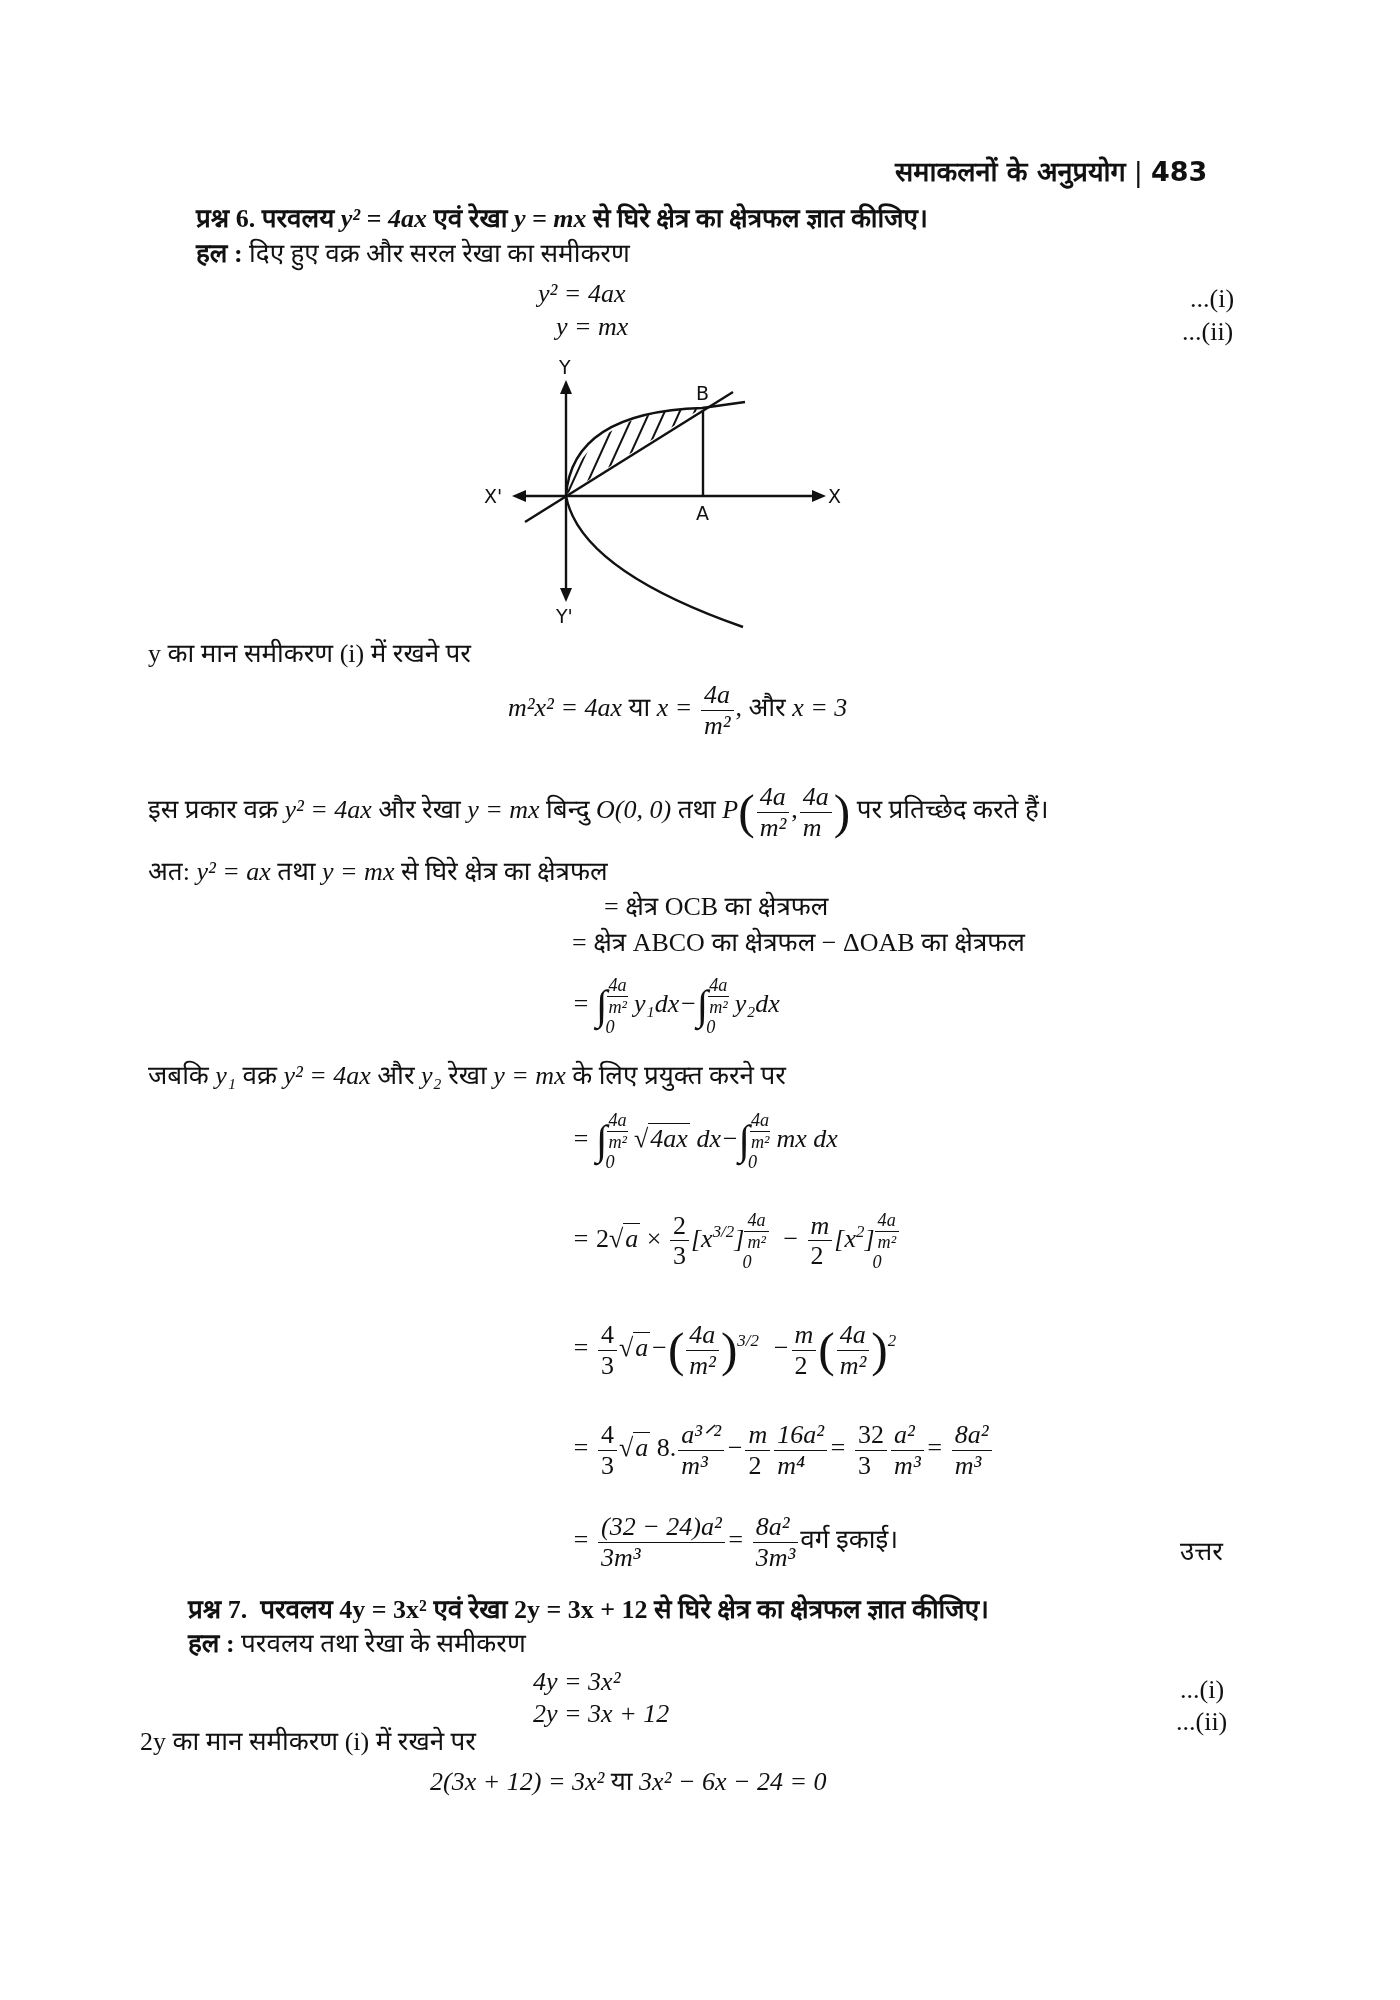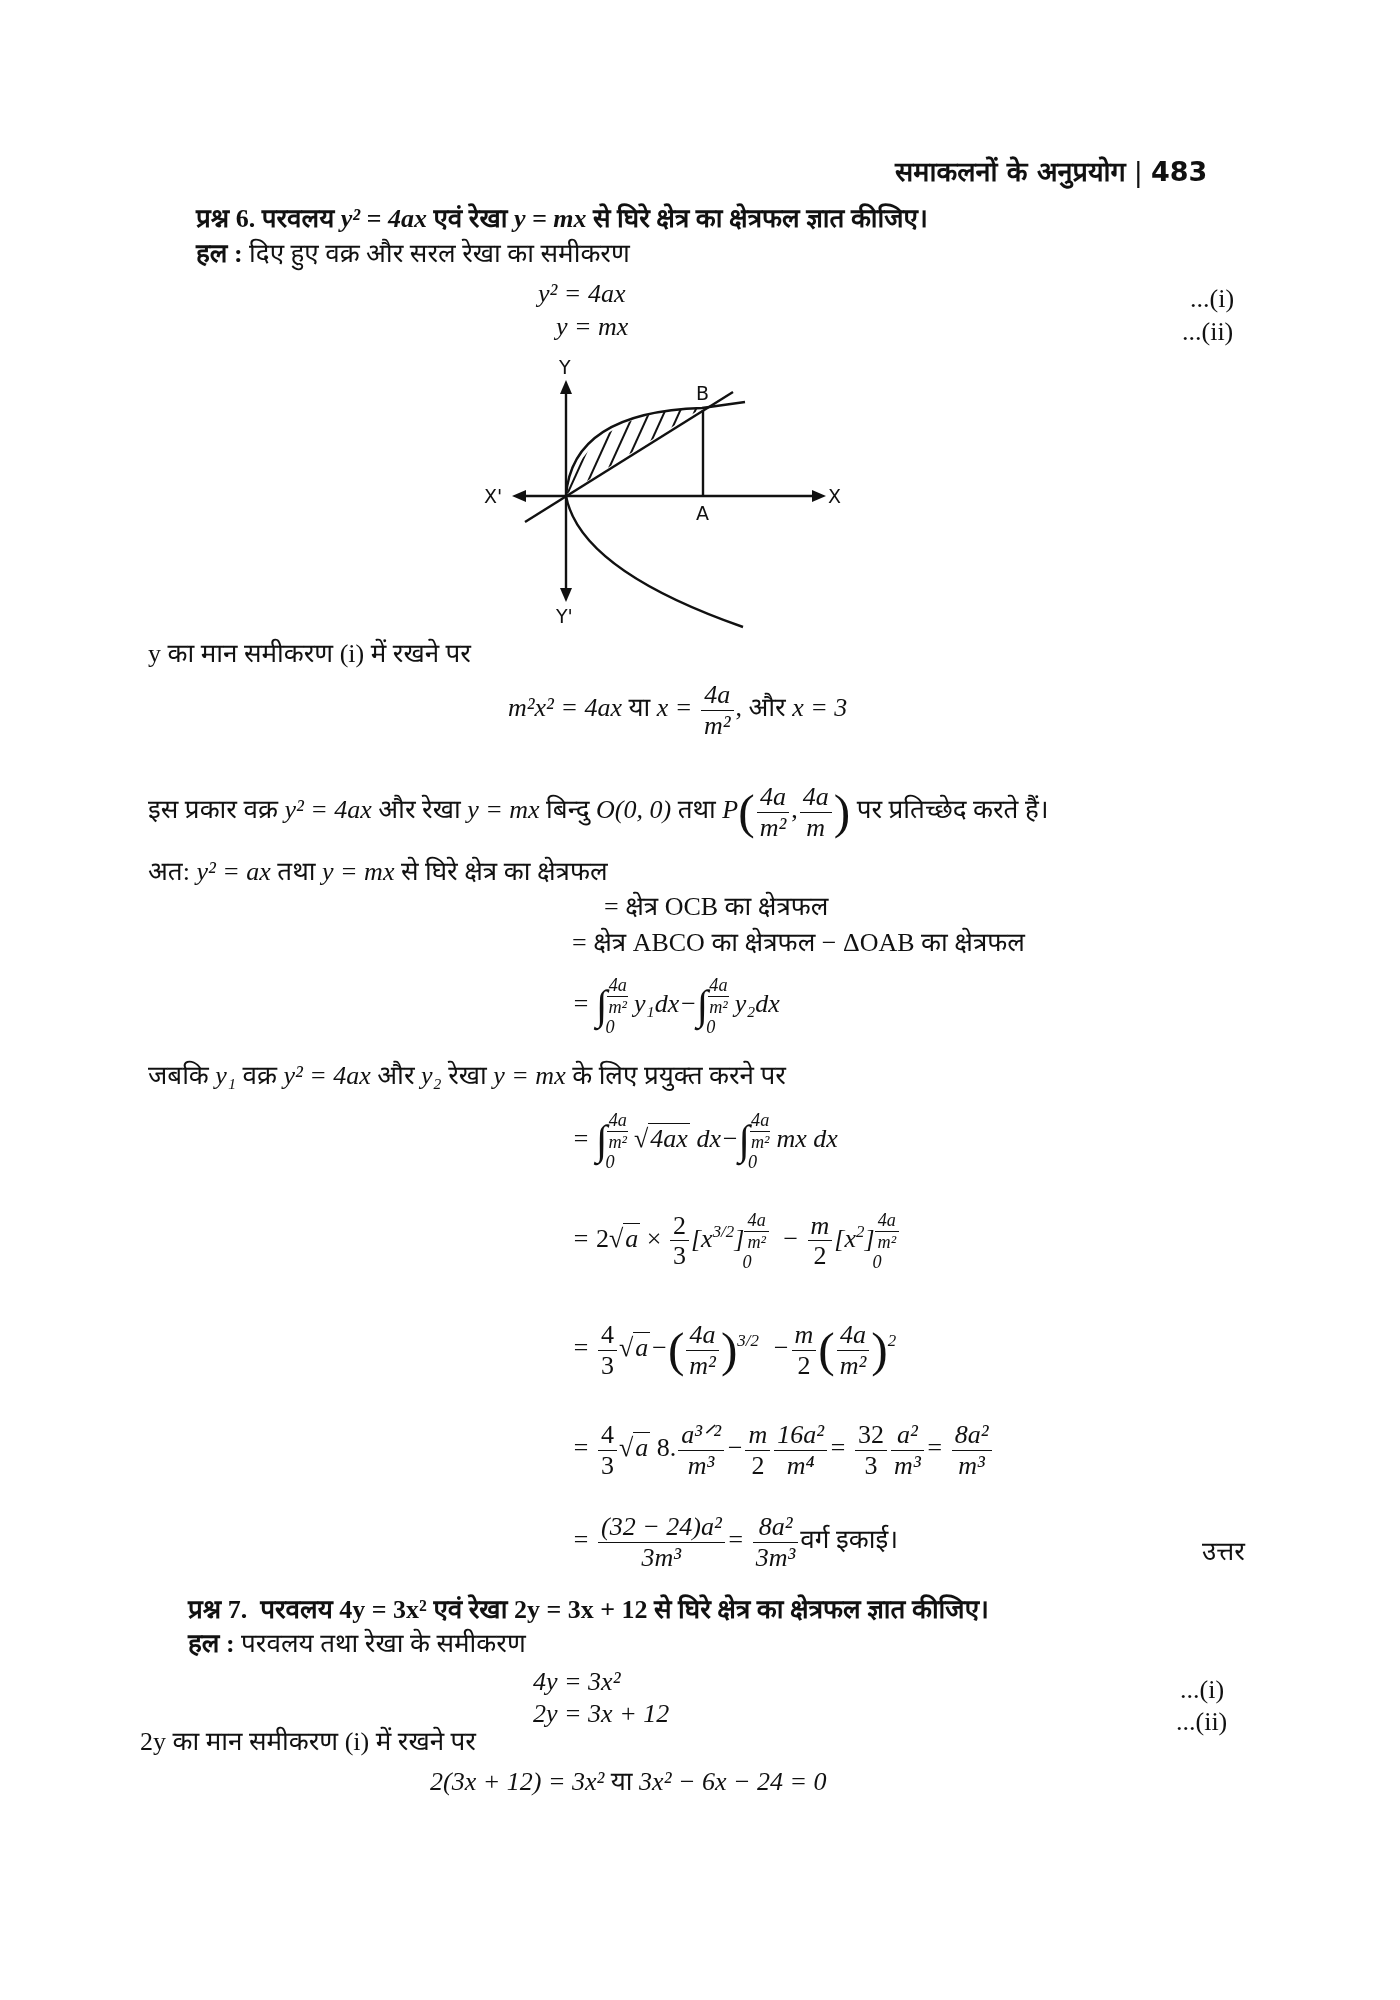--- a/index.html
+++ b/index.html
@@ -7,21 +7,21 @@
     width: 1400px; height: 2000px; position: relative; overflow: hidden;
     color: #111; font-family: "Liberation Serif", "DejaVu Serif", serif;
   }
   .abs { position: absolute; white-space: nowrap; }
   .txt { font-size: 26px; line-height: 1.1; }
   .bold { font-weight: bold; margin-left: 48px; }
   .math { font-family: "Liberation Serif", "DejaVu Serif", serif; font-style: italic; }
   i { font-style: italic; }
   sup { font-size: 0.65em; vertical-align: 0.6em; line-height: 0; }
 
-  .frac { display: inline-block; vertical-align: middle; text-align: center; margin: 0 2px; }
+  .frac { display: inline-block; vertical-align: middle; text-align: left; margin: 0 2px; }
   .frac > span { display: block; padding: 0 3px; line-height: 1.15; }
   .frac > span.num { border-bottom: 1.6px solid #111; }
   .big-paren { font-size: 1.9em; vertical-align: middle; font-style: normal; font-weight: 300; }
   .intg { font-size: 1.6em; font-style: normal; vertical-align: middle; }
   .limits { display: inline-block; vertical-align: middle; font-size: 0.7em; line-height: 1.05; text-align: left; margin-left: -2px; margin-right: 4px; }
   .limits .top .frac > span { padding: 0 1px; }
   .sqrt { border-top: 1.6px solid #111; padding: 0 2px; }
   .eqnum { font-style: normal; }
 
   #header { left: 895px; top: 152px; font-size: 27px; font-weight: bold; font-family: "DejaVu Sans", sans-serif; }
@@ -178,21 +178,21 @@
   <span style="font-style:normal">8.</span><span class="frac"><span class="num">a³ᐟ²</span><span>m³</span></span><span>−</span><span class="frac"><span class="num">m</span><span style="font-style:normal">2</span></span><span class="frac"><span class="num">16a²</span><span>m⁴</span></span><span>=</span>
   <span class="frac" style="font-style:normal"><span class="num">32</span><span>3</span></span><span class="frac"><span class="num">a²</span><span>m³</span></span><span>=</span>
   <span class="frac"><span class="num">8a²</span><span>m³</span></span>
 </div>
 
 <div class="abs txt math" style="left:572px; top:1512px;">
   <span>=</span>
   <span class="frac"><span class="num">(32 − 24)a²</span><span>3m³</span></span><span>=</span>
   <span class="frac"><span class="num">8a²</span><span>3m³</span></span><span style="font-style:normal">वर्ग इकाई।</span>
 </div>
-<div class="abs txt" style="left:1180px; top:1538px;margin-left:22px;">उत्तर</div>
+<div class="abs txt" style="left:1180px; top:1538px;">उत्तर</div>
 
 <div class="abs txt bold" style="left:140px; top:1596px;text-align:center;">
   <span>प्रश्न 7.</span>&nbsp;
   <span>परवलय</span>
   <span>4y = 3x²</span>
   <span>एवं रेखा</span>
   <span>2y = 3x + 12</span>
   <span>से घिरे क्षेत्र का क्षेत्रफल ज्ञात कीजिए।</span>
 </div>
 

